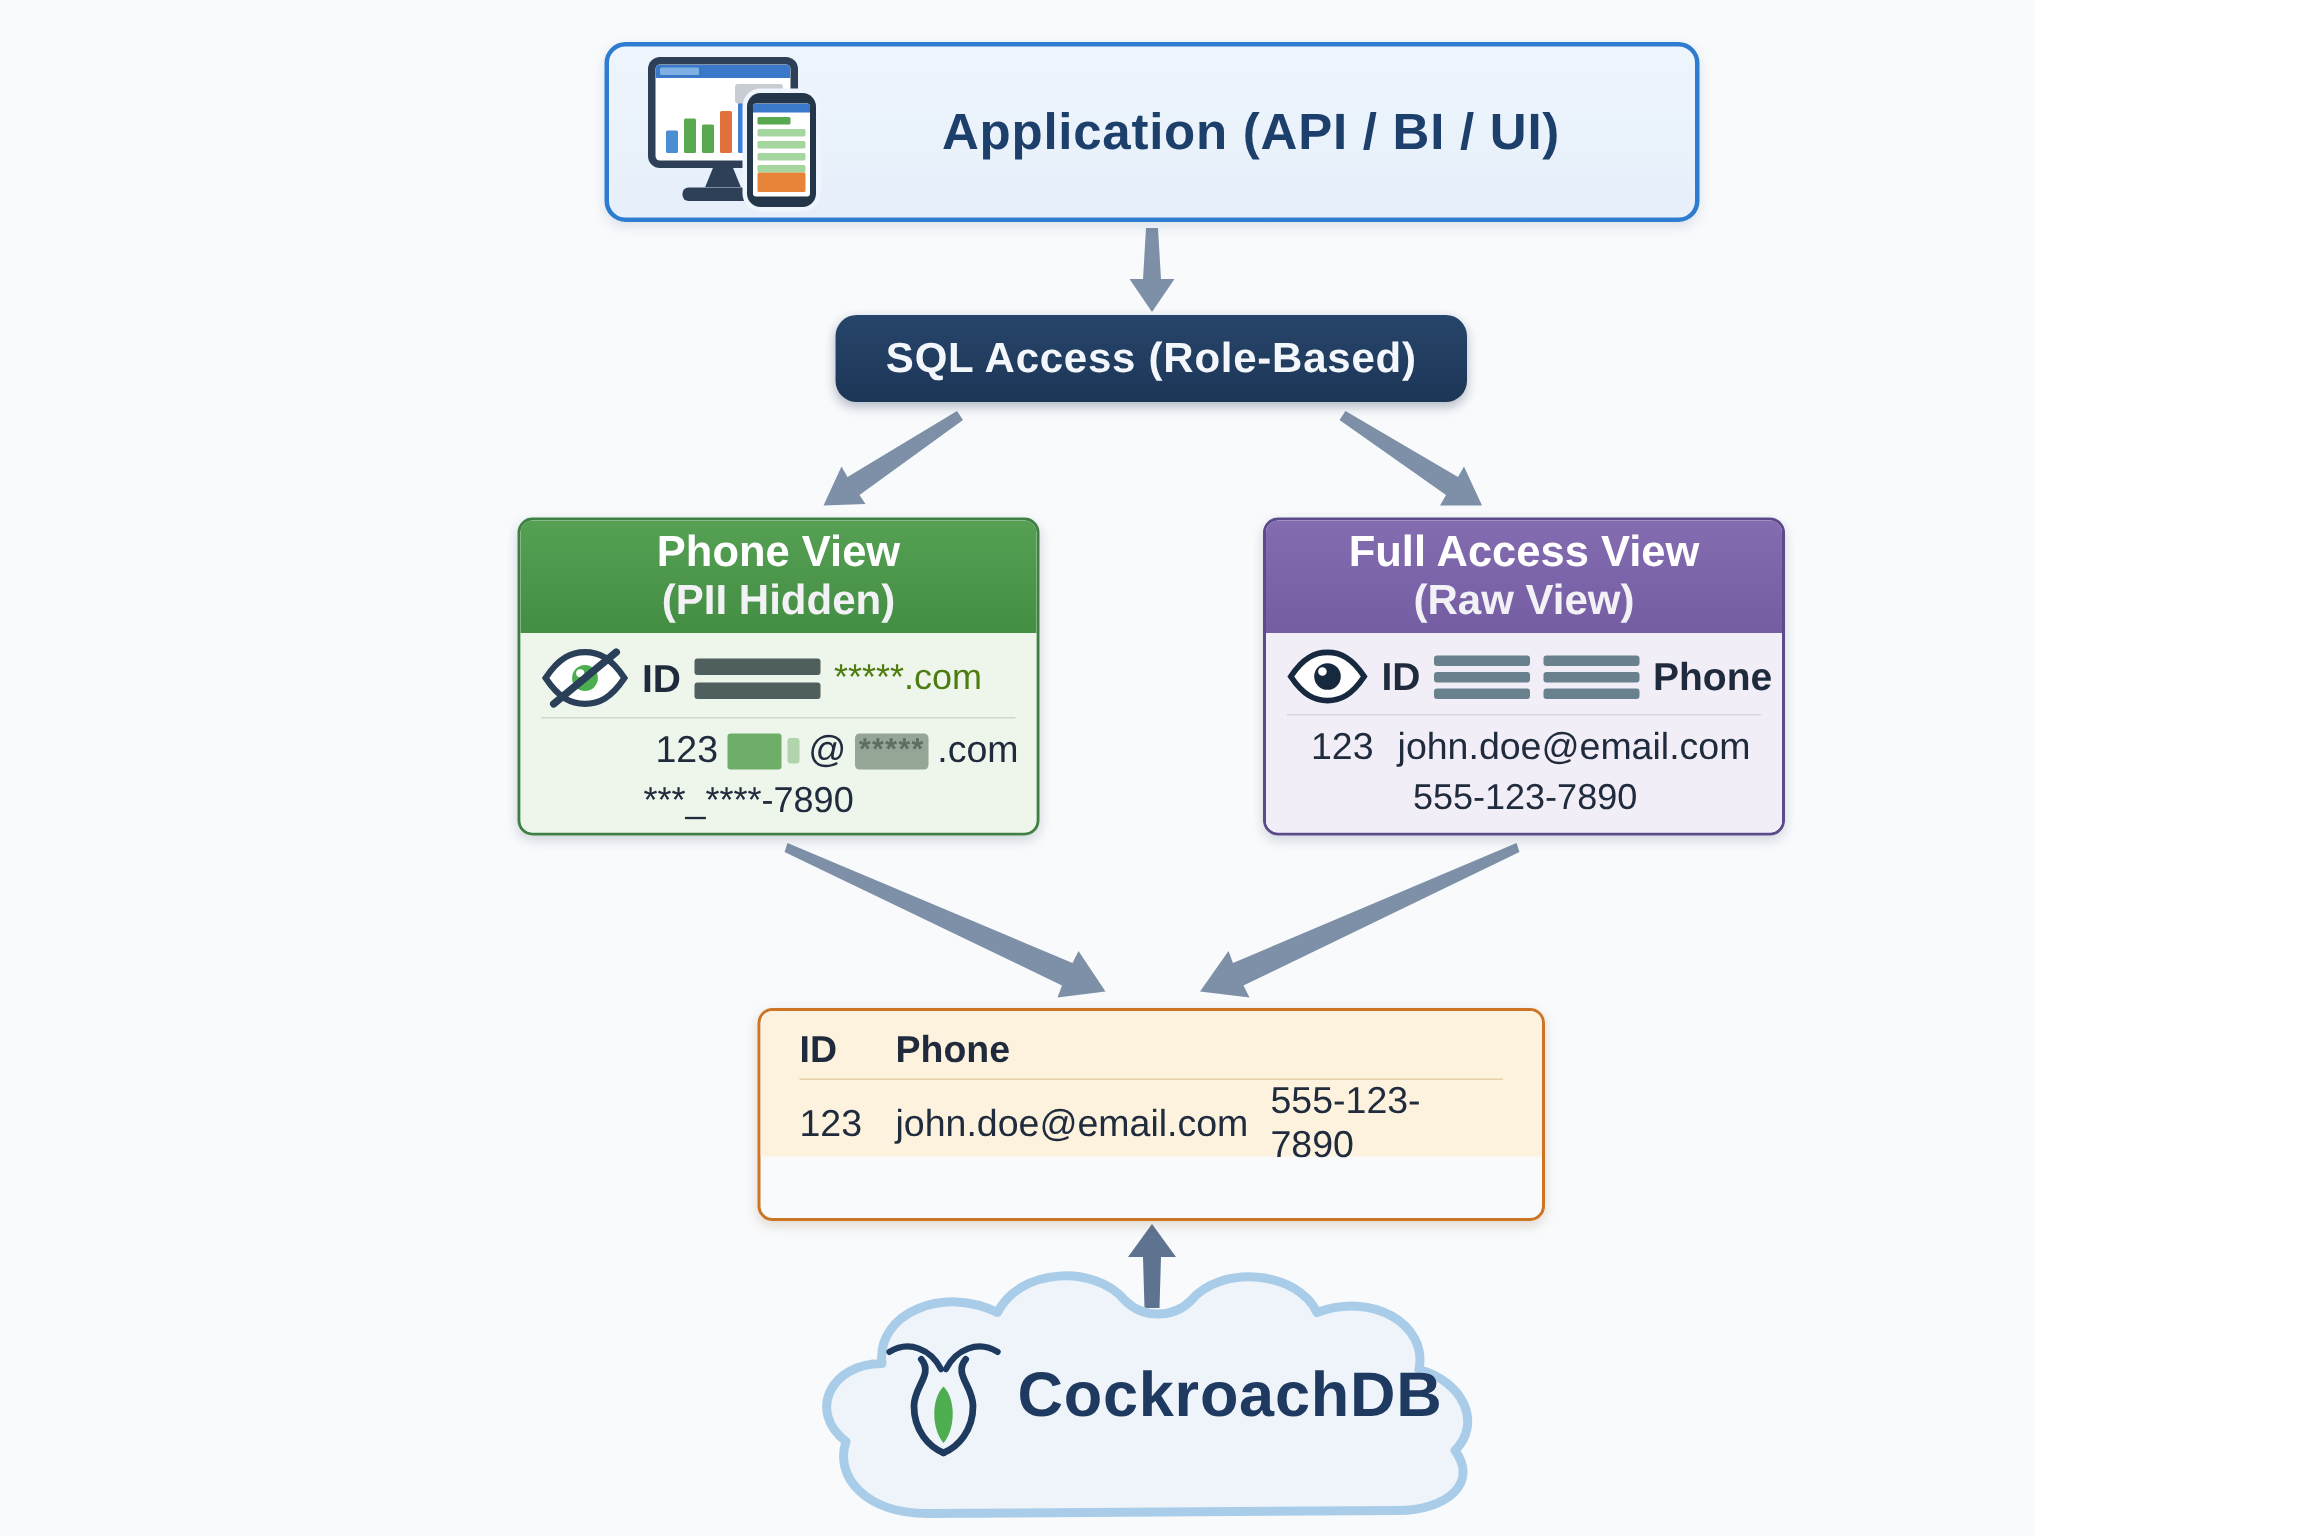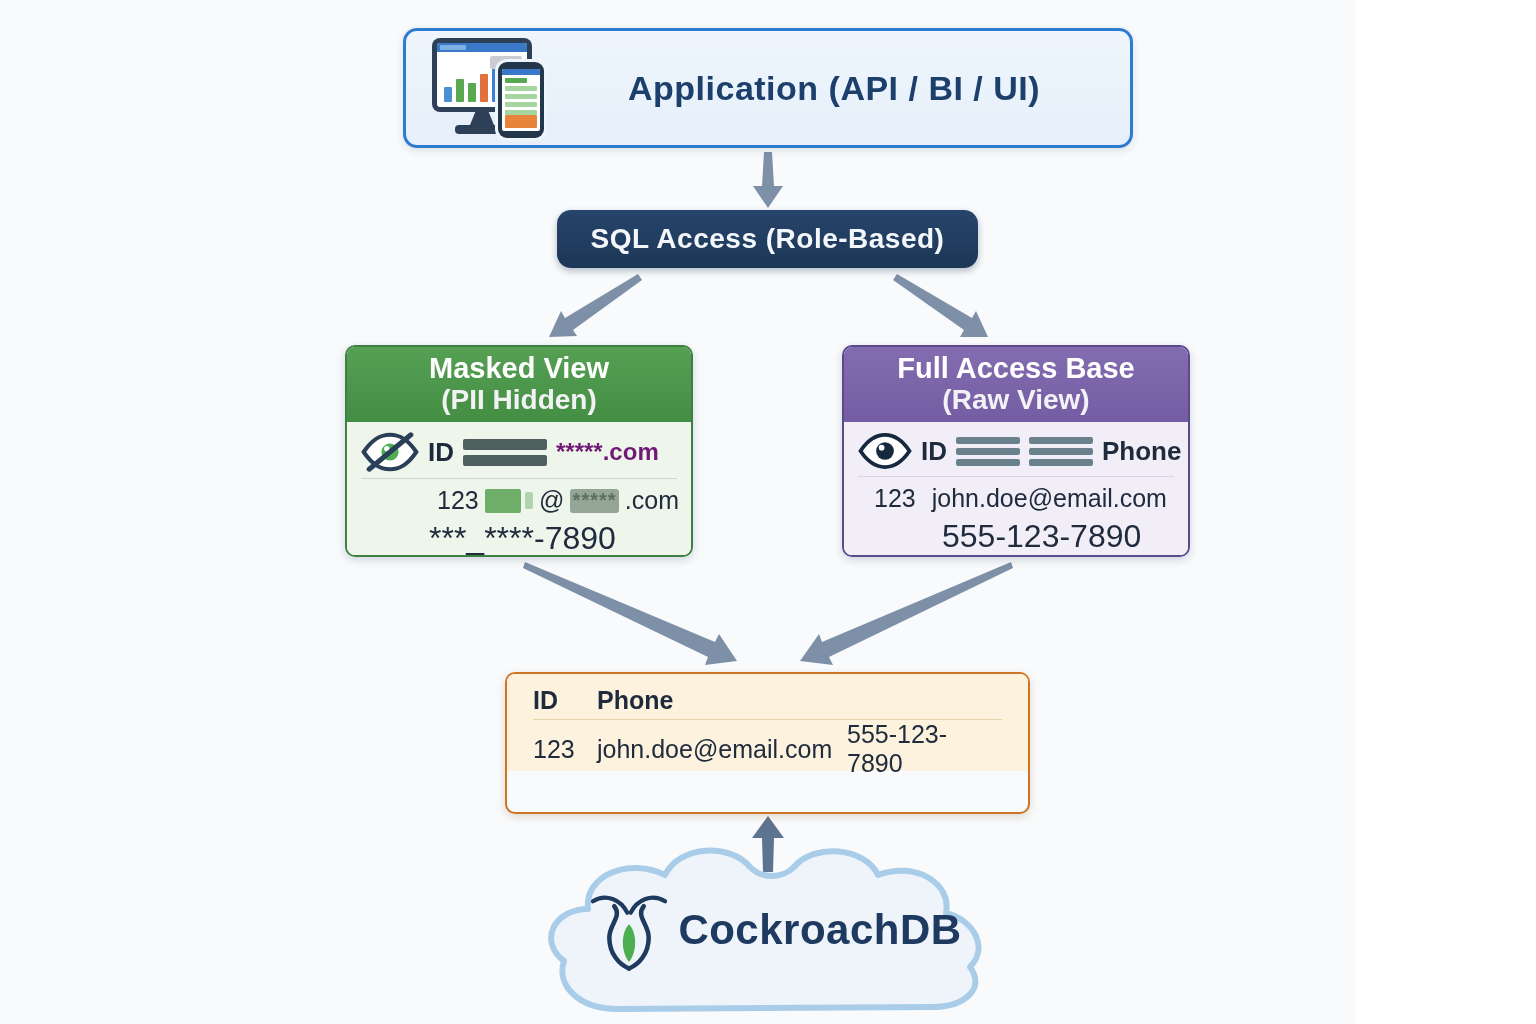--- a/index.html
+++ b/index.html
@@ -66,31 +66,31 @@
   .view-subtitle{color:#f2f2f6;font-size:28px;font-weight:700;}
   .view-body{height:134px;padding:8px 12px 0;box-sizing:border-box;}
   .masked .view-body{background:#eef5eb;}
   .full .view-body{background:#f1eef7;}
   .schema-row{display:flex;align-items:center;gap:9px;padding:2px 2px 6px;}
   .id-label{font-size:26px;font-weight:700;color:#1f2b3c;}
   .bars2{display:flex;flex-direction:column;gap:5px;}
   .bars2 i{display:block;width:84px;height:11px;background:#4e5f5e;border-radius:2px;}
   .bars3{display:flex;flex-direction:column;gap:4px;}
   .bars3 i{display:block;width:64px;height:7px;background:#69808d;border-radius:2px;}
-  .domain-text{font-size:24px;font-weight:700;color:#701a75;}
+  .domain-text{font-size:24px;font-weight:400;color:#4d7c0f;}
   .divider{border-top:1.5px solid #ccd8cc;margin:0 2px 7px;}
   .full .divider{border-top-color:#d9d4e5;}
   .data-row{display:flex;align-items:center;font-size:25px;color:#202c3d;}
   .masked .data-row{padding-left:78px;gap:6px;}
   .full .data-row{padding-left:18px;gap:16px;}
   .green-block{display:inline-block;width:42px;height:24px;background:#6fae68;border-radius:2px;}
   .green-block.small{width:9px;height:17px;background:#b2d4ac;margin-left:-2px;}
   .scribble{display:inline-flex;align-items:center;justify-content:center;width:56px;height:24px;
             background:#95a697;border-radius:3px;color:#5c6f60;font-weight:700;font-size:20px;letter-spacing:1px;}
-  .phone-row{font-size:32px;color:#202c3d;margin-top:5px;}
+  .phone-row{font-size:24px;color:#202c3d;margin-top:5px;}
   .masked .phone-row{padding-left:70px;}
   .full .phone-row{padding-left:86px;}
 
   
   .base-table{position:absolute;left:505px;top:672px;width:525px;height:142px;border:2.5px solid #cd7524;
               border-radius:10px;overflow:hidden;box-sizing:border-box;box-shadow:0 3px 8px rgba(120,70,20,.18);}
   .bt-header{height:45px;background:linear-gradient(#e68a36,#d97926);display:flex;align-items:center;justify-content:center;}
   .bt-title{color:#fff;font-size:27px;font-weight:700;}
   .bt-body{background:#fcf2de;height:97px;padding:8px 26px 0;box-sizing:border-box;}
   .bt-grid{display:grid;grid-template-columns:64px 250px 1fr;align-items:center;height:37px;font-size:25px;}
@@ -157,21 +157,21 @@
     </div>
     <div class="app-label">Application (API / BI / UI)</div>
   </div>
 
   <div class="sql-box">
     <span class="sql-label">SQL Access (Role-Based)</span>
   </div>
 
   <div class="view-box masked">
     <div class="view-header">
-      <div class="view-title">Masked View</div>
+      <div class="view-title">Phone View</div>
       <div class="view-subtitle">(PII Hidden)</div>
     </div>
     <div class="view-body">
       <div class="schema-row">
         <svg class="eye-svg" viewBox="0 0 64 44">
           <path d="M3 22 C13 7 22 3 32 3 C42 3 51 7 61 22 C51 37 42 41 32 41 C22 41 13 37 3 22 Z" fill="#ffffff" stroke="#2a3f58" stroke-width="4.5"></path>
           <circle cx="32" cy="22" r="9.5" fill="#4cae4f"></circle>
           <circle cx="28.5" cy="18.5" r="3" fill="#ffffff"></circle>
           <line x1="55" y1="3" x2="9" y2="41" stroke="#2a3f58" stroke-width="5.5" stroke-linecap="round"></line>
         </svg>
@@ -190,21 +190,21 @@
         <span>@</span>
         <span class="scribble">*****</span>
         <span>.com</span>
       </div>
       <div class="phone-row">***_****-7890</div>
     </div>
   </div>
 
   <div class="view-box full">
     <div class="view-header">
-      <div class="view-title">Full Access Base</div>
+      <div class="view-title">Full Access View</div>
       <div class="view-subtitle">(Raw View)</div>
     </div>
     <div class="view-body">
       <div class="schema-row">
         <svg class="eye-svg" viewBox="0 0 64 44">
           <path d="M3 22 C13 7 22 3 32 3 C42 3 51 7 61 22 C51 37 42 41 32 41 C22 41 13 37 3 22 Z" fill="#ffffff" stroke="#16293f" stroke-width="4.5"></path>
           <circle cx="32" cy="22" r="10.5" fill="#16293f"></circle>
           <circle cx="28" cy="18" r="3.4" fill="#ffffff"></circle>
         </svg>
         <span class="id-label">ID</span>

